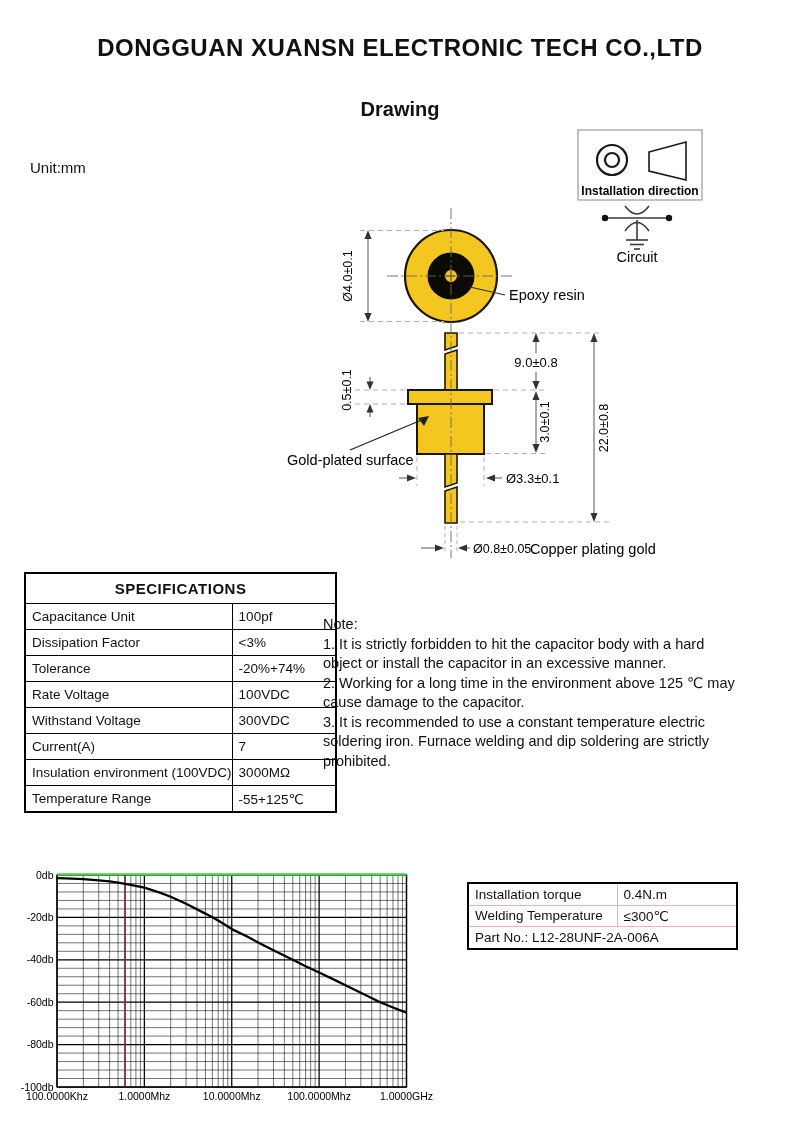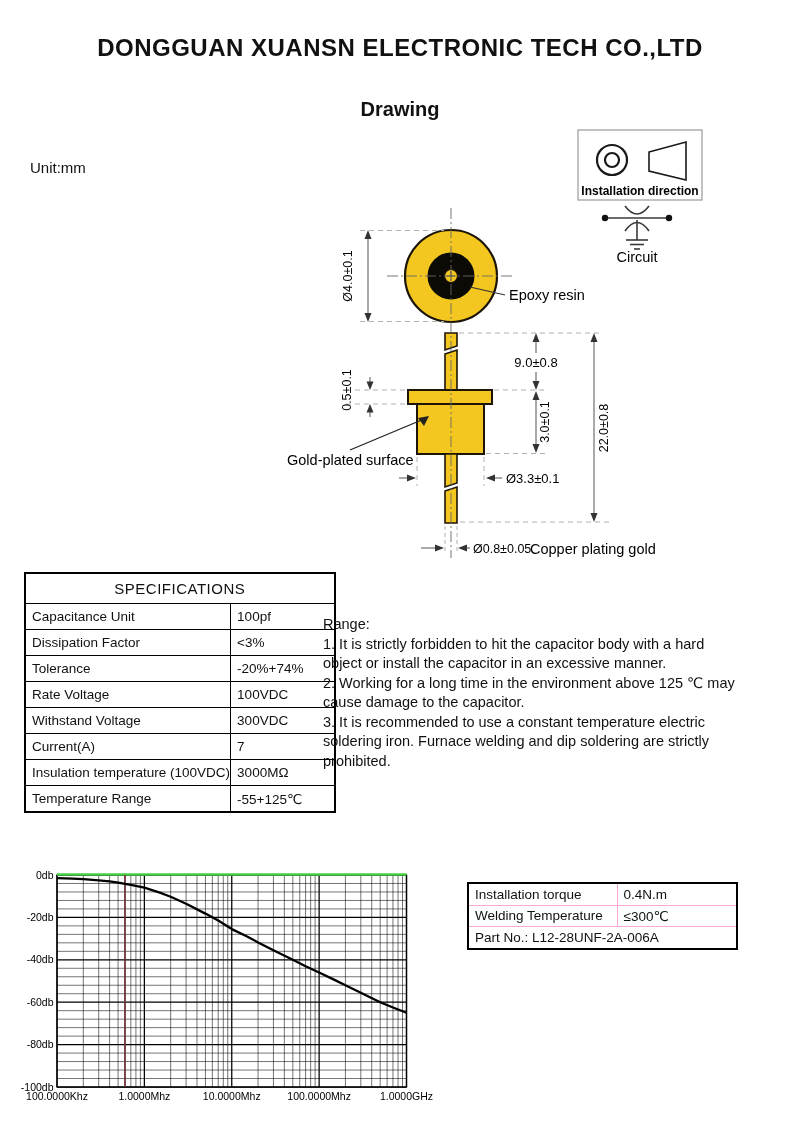--- a/index.html
+++ b/index.html
@@ -7,21 +7,21 @@
         font-family:"Liberation Sans","DejaVu Sans",sans-serif;color:#111;}
   .abs{position:absolute;}
   #company-title{top:34px;left:0;width:800px;text-align:center;font-size:24px;font-weight:bold;letter-spacing:.5px;}
   #doc-subtitle{top:98px;left:0;width:800px;text-align:center;font-size:20px;font-weight:bold;}
   #unit-label{top:159px;left:30px;font-size:15px;}
   
   #spec-table{top:572px;left:24px;border-collapse:collapse;table-layout:fixed;}
   #spec-table th,#spec-table td{border:1px solid #000;font-size:13.5px;font-weight:normal;
       padding:0 0 0 6px;text-align:left;overflow:hidden;white-space:nowrap;}
   #spec-table{border:2px solid #000;}
-  #spec-table th{font-size:15px;font-weight:normal;text-align:center;height:29px;letter-spacing:.5px;padding:0;}
+  #spec-table th{font-size:15px;font-weight:bold;text-align:center;height:29px;letter-spacing:.5px;padding:0;}
   #spec-table td{height:25px;}
   .spec-col-label{width:192px;} .spec-col-value{width:104px;}
   
   #note-block{top:615px;left:323px;width:416px;font-size:14.5px;line-height:19.5px;}
   
   #info-table{top:882px;left:467px;border-collapse:collapse;table-layout:fixed;border:2px solid #000;}
   #info-table td{border:1px solid #f9a8d4;font-size:13.5px;padding:0 0 0 6px;height:20.5px;white-space:nowrap;overflow:hidden;}
   .info-col-label{width:149px;} .info-col-value{width:120px;}
   svg text{font-family:"Liberation Sans","DejaVu Sans",sans-serif;}
 </style>
@@ -186,32 +186,32 @@
         </tr>
         <tr>
           <td>Withstand Voltage</td>
           <td>300VDC</td>
         </tr>
         <tr>
           <td>Current(A)</td>
           <td>7</td>
         </tr>
         <tr>
-          <td>Insulation temperature (100VDC)</td>
+          <td>Insulation environment (100VDC)</td>
           <td>3000MΩ</td>
         </tr>
         <tr>
           <td>Temperature Range</td>
           <td>-55+125℃</td>
         </tr>
       </tbody>
   </table>
 
   <div class="abs" id="note-block">
-    <div>Range:</div>
+    <div>Note:</div>
     <div id="note-items">
         <div>1. It is strictly forbidden to hit the capacitor body with a hard object or install the capacitor in an excessive manner.</div>
         <div>2. Working for a long time in the environment above 125 ℃ may cause damage to the capacitor.</div>
         <div>3. It is recommended to use a constant temperature electric soldering iron. Furnace welding and dip soldering are strictly prohibited.</div>
       </div>
   </div>
 
   <svg class="abs" style="top:850px;left:0;" width="450" height="270" viewBox="0 850 450 270" id="chart-svg">
       <line x1="57" y1="883.48" x2="406.5" y2="883.48" stroke="#000" stroke-width="0.55"></line>
       <line x1="57" y1="891.96" x2="406.5" y2="891.96" stroke="#000" stroke-width="0.55"></line>

